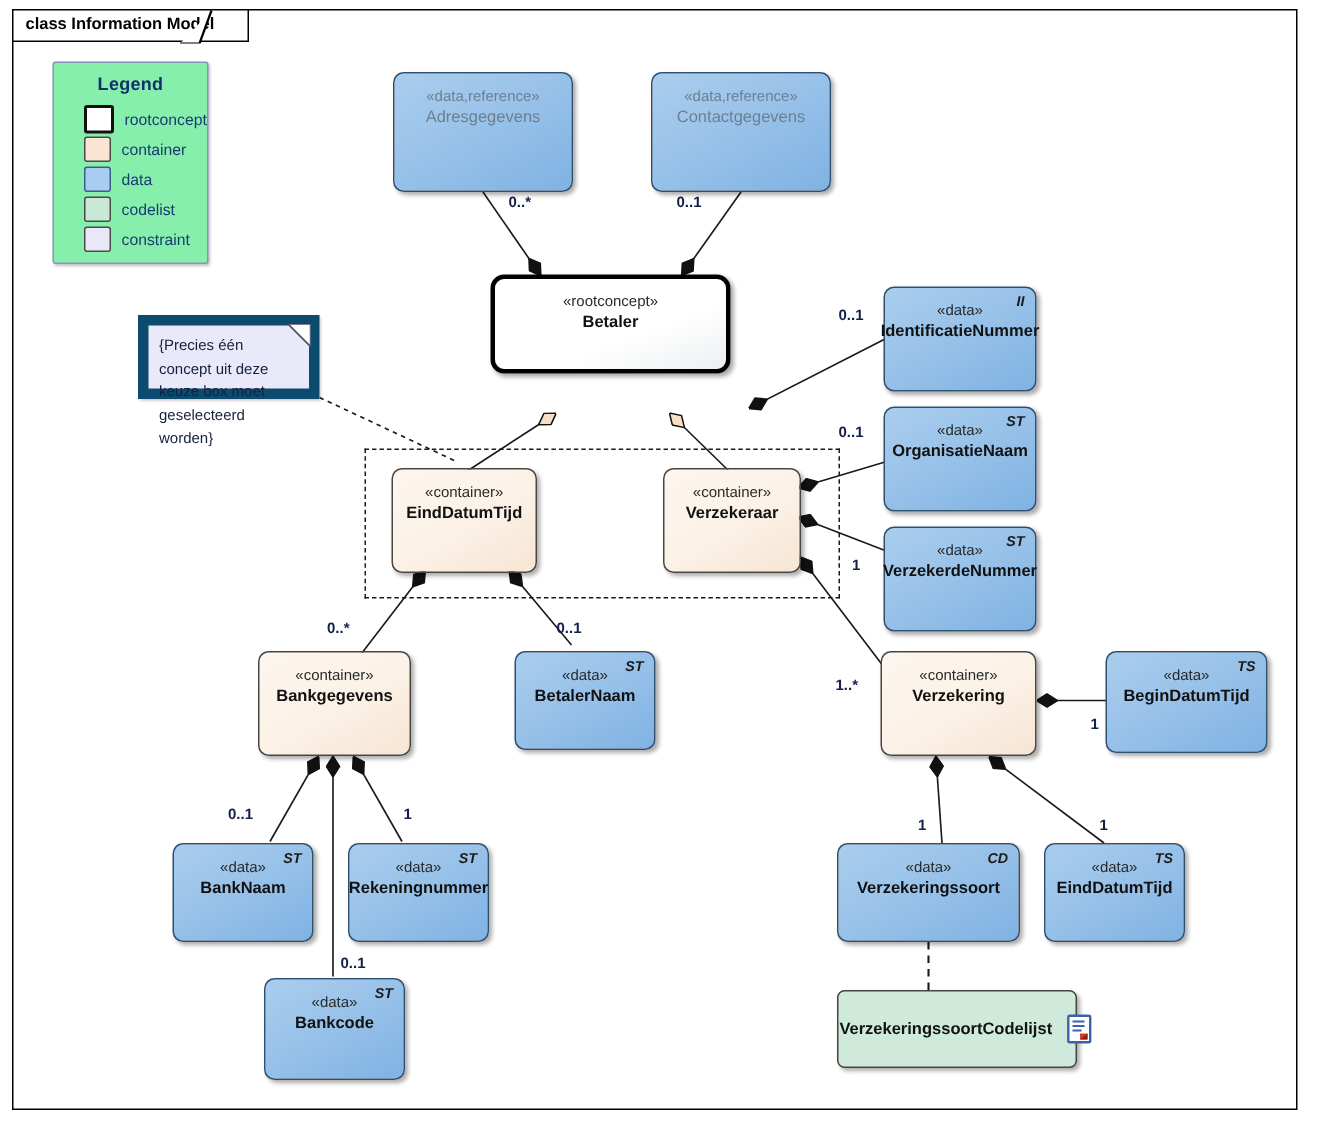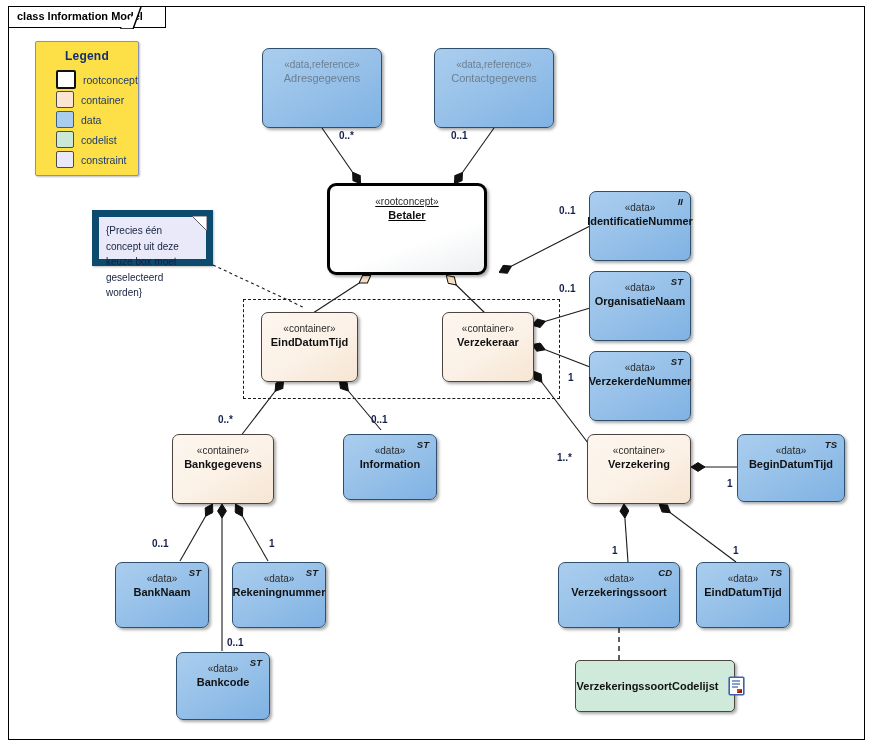--- a/index.html
+++ b/index.html
@@ -15,21 +15,21 @@
              border:1.5px solid #000;border-bottom:1.5px solid #000;
              background:#fff;box-sizing:border-box;
              padding:3px 22px 0 8px;font-size:11px;font-weight:bold;color:#000;
              white-space:nowrap;}
   .frame-tab-slant{position:absolute;left:120px;top:6px;width:22px;height:23px;
                    overflow:hidden;}
   .frame-tab-slant svg{display:block;}
 
   
   .legend{position:absolute;left:35px;top:41px;width:102px;height:133px;
-          background:#fde047;border:1px solid #8593bb;border-radius:2px;
+          background:#86efac;border:1px solid #8593bb;border-radius:2px;
           box-shadow:1px 1px 2px rgba(0,0,0,.25);}
   .legend-title{text-align:center;font-size:12px;font-weight:bold;color:#13306b;
                 margin-top:7px;letter-spacing:.2px;}
   .legend-rows{margin:7px 0 0 10px;padding-left:10px;}
   .legend-row{display:flex;align-items:center;height:19px;margin-bottom:1px;}
   .sw{width:16px;height:15px;border:1px solid #3b3b3b;border-radius:2px;
       margin-right:7px;flex:none;}
   .sw-rootconcept{background:#ffffff;border:2px solid #111;}
   .sw-container{background:#fae5d3;border:1px solid #4a4a4a;}
   .sw-data{background:#a9cdf0;border:1px solid #3a5f86;}
@@ -51,21 +51,21 @@
   .n-data{background:linear-gradient(150deg,#a9cdee 0%,#9cc4ea 38%,#7fb2e3 100%);
           border:1.4px solid #2f4f6e;}
   .n-data-ref .stereo,.n-data-ref .nm{color:#6d7f90;}
   .n-data-ref .nm{font-weight:normal;}
   .n-container{background:linear-gradient(150deg,#fdf6ef 0%,#fbf1e6 55%,#f6e5d3 100%);
                border:1.3px solid #4a4540;}
   .n-root{background:linear-gradient(160deg,#ffffff 0%,#ffffff 62%,#eceff1 100%);
           border:3.2px solid #000;border-radius:9px;}
   .n-codelist{background:#cfeadb;border:1.3px solid #4a4540;border-radius:5px;
               align-items:flex-start;justify-content:center;padding:0 0 0 12px;
-              flex-direction:row;margin-left:17px;}
+              flex-direction:row;}
   .n-codelist .nm{font-size:11px;font-weight:bold;color:#111;align-self:center;}
 
   
   .note{position:absolute;background:#e9e9f9;border:7px solid #0c4a6e;
         box-sizing:border-box;box-shadow:1px 1px 2px rgba(0,0,0,.25);
         font-size:10px;color:#15213f;line-height:15.5px;padding:6px 8px 0 7px;}
   .note-fold{position:absolute;right:-1px;top:-1px;width:15px;height:15px;}
 
   
   .choicebox{position:absolute;border:1.6px dashed #1a1a1a;box-sizing:border-box;}
@@ -194,21 +194,21 @@
   <div class="node n-data n-data-ref" style="left:262px;top:48px;width:120px;height:80px;">
     <span class="stereo">«data,reference»</span>
     <span class="nm">Adresgegevens</span>
   </div>
 
   <div class="node n-data n-data-ref" style="left:434px;top:48px;width:120px;height:80px;">
     <span class="stereo">«data,reference»</span>
     <span class="nm">Contactgegevens</span>
   </div>
 
-  <div class="node n-root" style="left:327px;top:183px;width:160px;height:92px;text-decoration:underline;">
+  <div class="node n-root" style="left:327px;top:183px;width:160px;height:66px;">
     <span class="stereo">«rootconcept»</span>
     <span class="nm">Betaler</span>
   </div>
 
   <div class="node n-data" style="left:589px;top:191px;width:102px;height:70px;">
     <span class="typ">II</span>
     <span class="stereo">«data»</span>
     <span class="nm">IdentificatieNummer</span>
   </div>
 
@@ -235,21 +235,21 @@
   </div>
 
   <div class="node n-container" style="left:172px;top:434px;width:102px;height:70px;">
     <span class="stereo">«container»</span>
     <span class="nm">Bankgegevens</span>
   </div>
 
   <div class="node n-data" style="left:343px;top:434px;width:94px;height:66px;">
     <span class="typ">ST</span>
     <span class="stereo">«data»</span>
-    <span class="nm">Information</span>
+    <span class="nm">BetalerNaam</span>
   </div>
 
   <div class="node n-container" style="left:587px;top:434px;width:104px;height:70px;">
     <span class="stereo">«container»</span>
     <span class="nm">Verzekering</span>
   </div>
 
   <div class="node n-data" style="left:737px;top:434px;width:108px;height:68px;">
     <span class="typ">TS</span>
     <span class="stereo">«data»</span>

